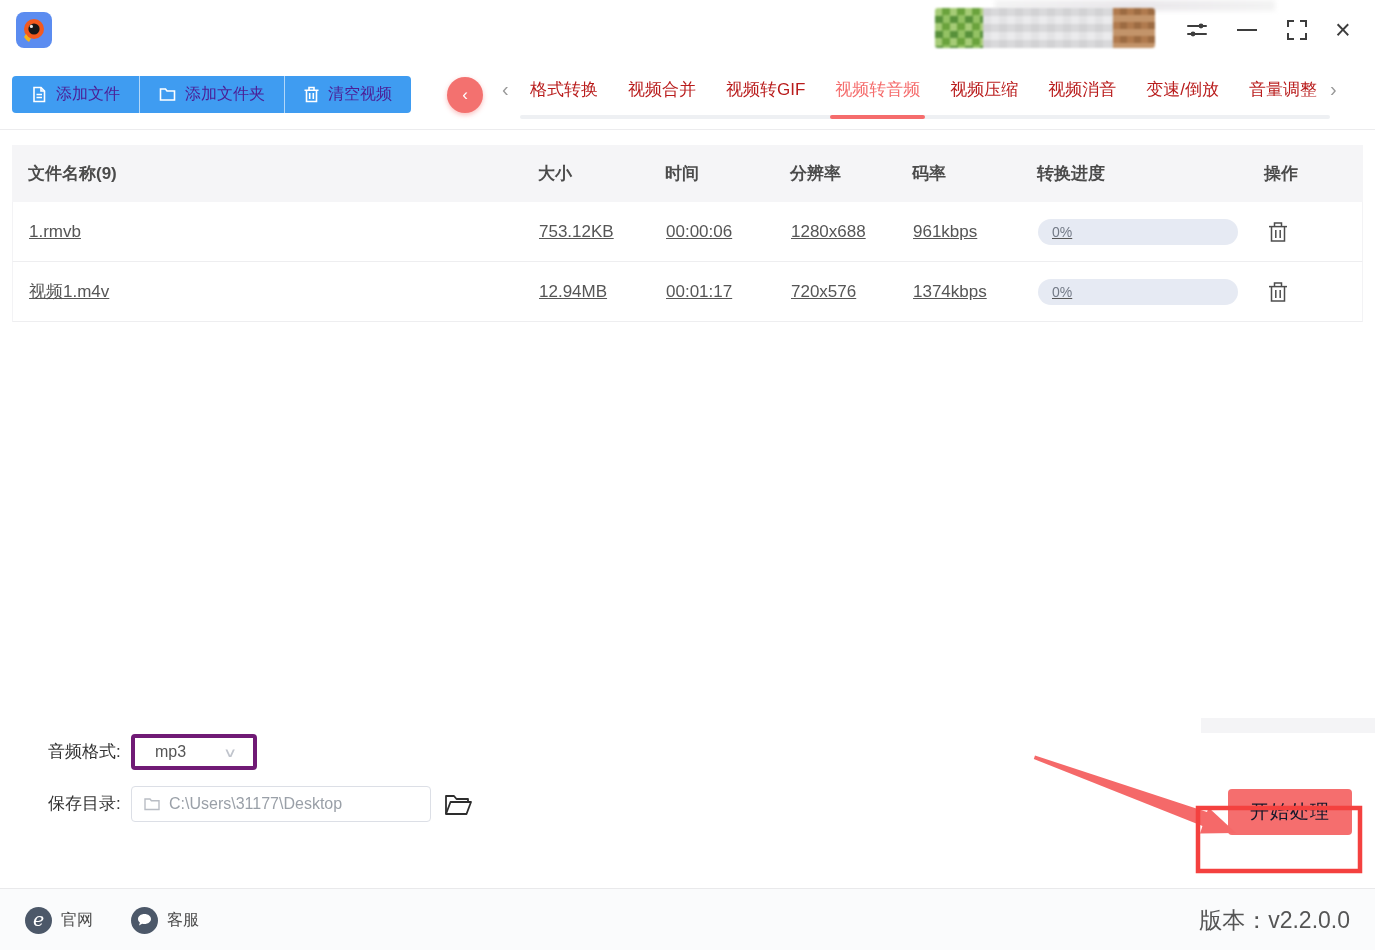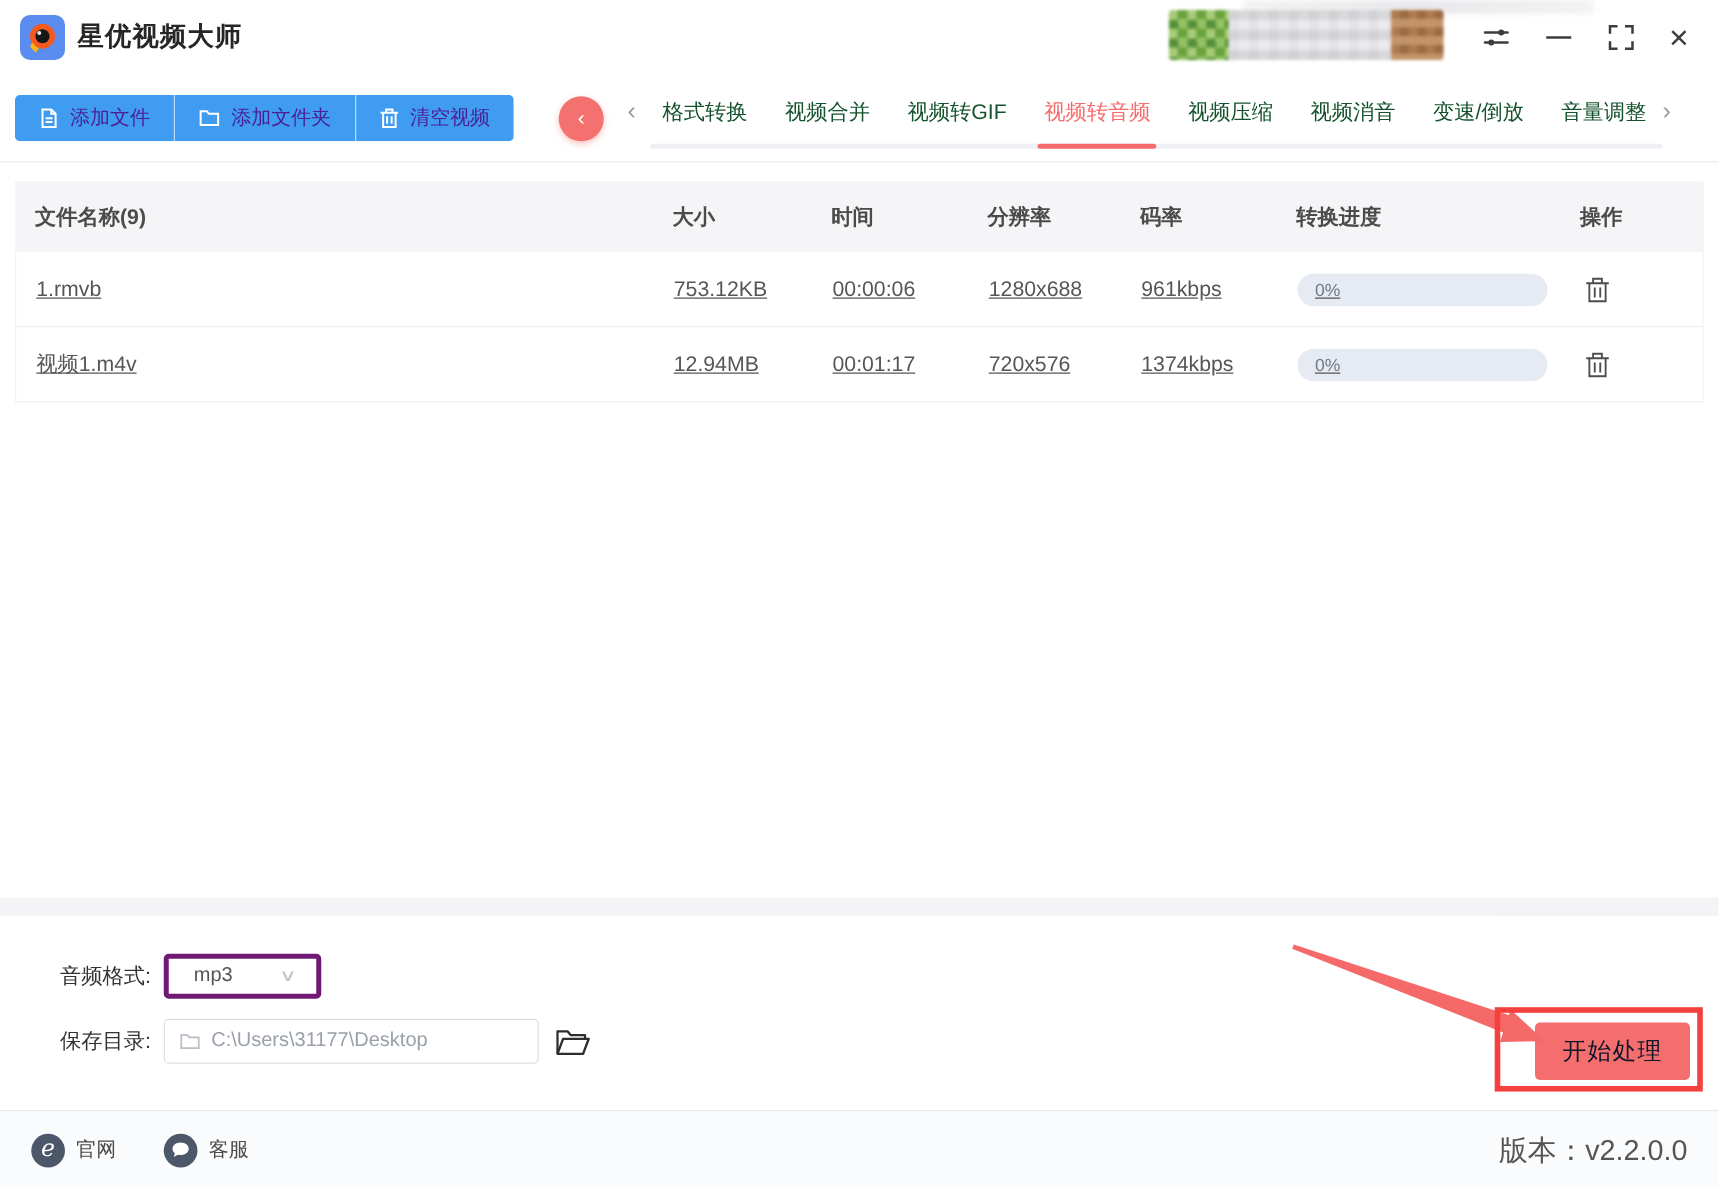--- a/index.html
+++ b/index.html
@@ -55,21 +55,21 @@
                  border-radius:50%; background:#f3716f; color:#fff; display:flex;
                  align-items:center; justify-content:center; font-size:17px; cursor:pointer;
                  box-shadow:0 2px 5px rgba(243,113,111,.45); }
   .tab-scroll { position:absolute; top:0; height:58px; display:flex; align-items:center;
                 color:#9a9a9a; font-size:20px; cursor:pointer; }
   .ts-left { left:502px; }
   .ts-right { left:1330px; }
 
   .tabs { position:absolute; left:530px; top:0; height:58px; display:flex; gap:30px; }
   .tab { position:relative; height:58px; display:flex; align-items:center;
-         font-size:17px; color:#14532d; cursor:pointer; white-space:nowrap; }
+         font-size:17px; color:#b91c1c; cursor:pointer; white-space:nowrap; }
   .tab.active { color:#f56c6c; }
   .tab.active::after { content:""; position:absolute; left:-5px; right:-5px; top:55px;
                        height:4px; background:#f56c6c; border-radius:2px; }
   .tab-track { position:absolute; left:520px; top:55px; width:810px; height:4px;
                background:#eef0f3; border-radius:2px; }
 
   
   .file-table { position:absolute; left:12px; top:145px; width:1351px; }
   .tgrid { display:grid; grid-template-columns:526px 127px 125px 122px 125px 227px 1fr;
            align-items:center; }
@@ -79,21 +79,21 @@
           border-left:1px solid #f3f3f5; border-right:1px solid #f3f3f5; background:#fff;text-decoration:underline; }
   .progress-pill { width:200px; height:26px; border-radius:13px; background:#e6eaf3;
                    color:#737a86; font-size:14px; line-height:26px; padding-left:14px; }
   .trash-btn { width:26px; height:26px; background:none; border:none; cursor:pointer;
                display:flex; align-items:center; justify-content:center; }
 
   
   .gap-strip { position:absolute; top:718px; left:0; width:1375px; height:15px; background:#f4f4f6; }
 
   
-  .bottom-panel { position:absolute; top:733px; left:0; width:1201px; height:155px; background:#fff; }
+  .bottom-panel { position:absolute; top:704px; left:0; width:1201px; height:155px; background:#fff; }
   .bp-label { position:absolute; left:48px; font-size:17px; color:#333; line-height:36px; }
   .lbl-format { top:30px; }
   .lbl-dir { top:82px; }
   .select-box { position:absolute; left:131px; top:30px; width:126px; height:36px;
                 border:4px solid #701a75; border-radius:4px; background:#fff; display:flex;
                 align-items:center; cursor:pointer; }
   .select-value { font-size:16px; color:#555; padding-left:20px; flex:1; }
   .select-caret { color:#c0c4cc; font-size:13px; padding-right:14px; transform:scaleX(1.5); }
   .dir-input { position:absolute; left:131px; top:82px; width:300px; height:36px;
                border:1px solid #dcdfe6; border-radius:4px; background:#fff; display:flex;
@@ -128,21 +128,20 @@
 <body>
 
 <div class="titlebar">
   <svg class="logo" viewBox="0 0 36 36">
     <rect x="0" y="0" width="36" height="36" rx="8" fill="#5b8cf0"></rect>
     <circle cx="18" cy="17" r="10" fill="#f4591d"></circle>
     <path d="M10 22 A10 10 0 0 0 15 26.5 L13 30 A 14 14 0 0 1 8 25 Z" fill="#f9b416"></path>
     <circle cx="18" cy="17" r="5.6" fill="#181818"></circle>
     <circle cx="15.4" cy="14.4" r="1.6" fill="#ffffff" opacity="0.9"></circle>
   </svg>
-  <div class="app-title">星优视频大师</div>
 
   <div class="user-smear"></div>
   <div class="user-blur">
     <div class="px-seg px-green"></div>
     <div class="px-seg px-gray"></div>
     <div class="px-seg px-brown"></div>
   </div>
 
   <div class="win-icons">
     <div class="win-btn wb-settings">

